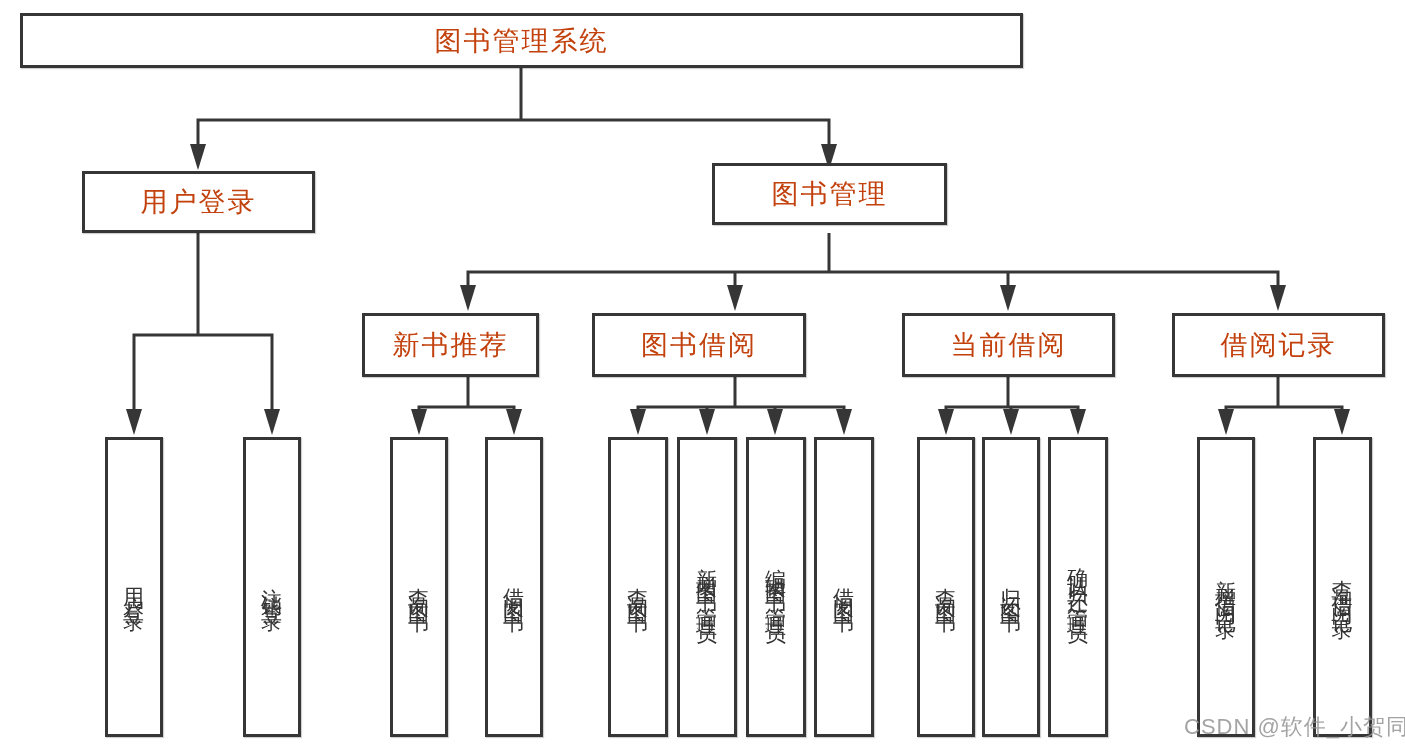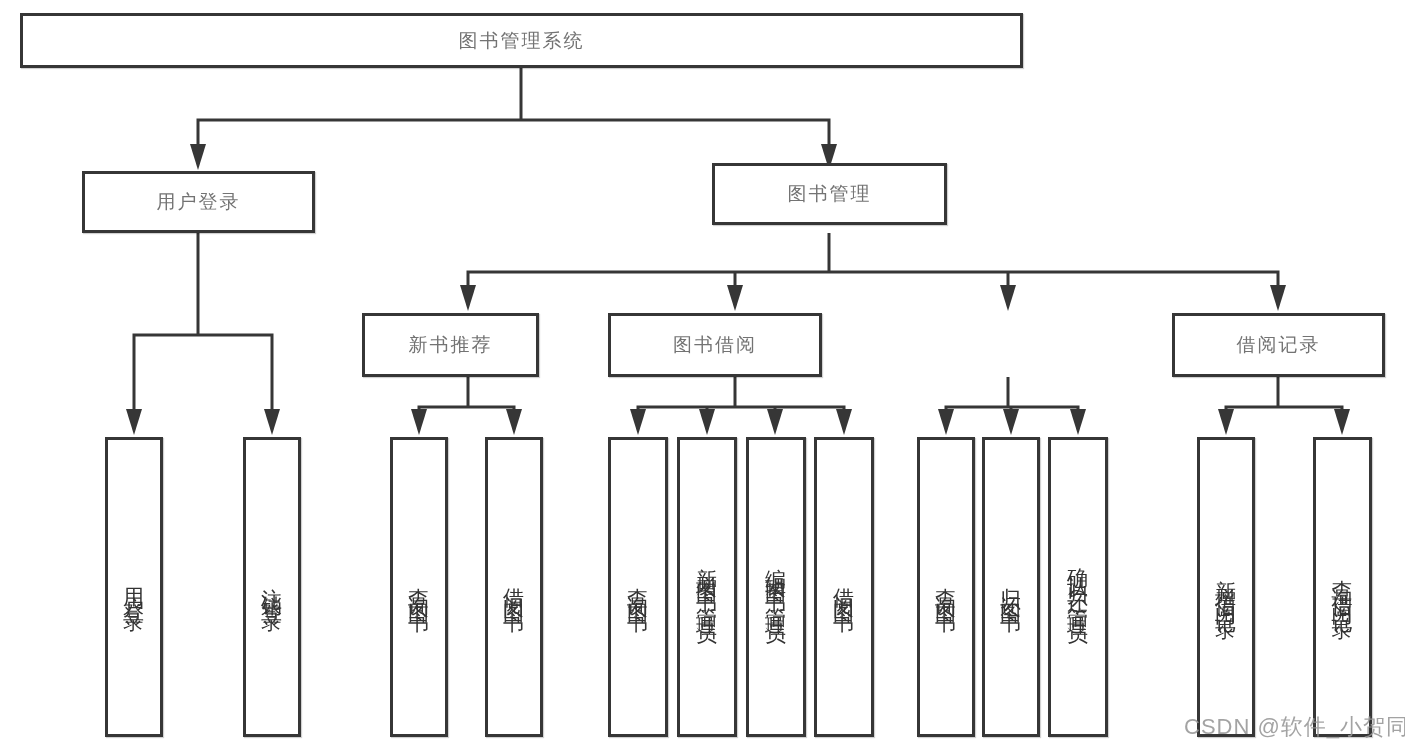--- a/index.html
+++ b/index.html
@@ -16,23 +16,23 @@
   .node{
     position:absolute;
     box-sizing:border-box;
     background:#ffffff;
     border:3px solid #363636;
     display:flex;align-items:center;justify-content:center;
     color:#333333;
     box-shadow:1px 1px 1px rgba(0,0,0,0.18);
   }
   .lbl{
-    font-size:19px;
+    font-size:27px;
     letter-spacing:2px;
-    color:#737373;
+    color:#c2410c;
     white-space:nowrap;
   }
   .lbl-v{
     writing-mode:vertical-lr;
     text-orientation:mixed;
     font-size:21px;
     letter-spacing:8px;
     line-height:1;
     color:#333333;
   }
@@ -107,22 +107,25 @@
   <div class="node" style="left:82px;top:171px;width:233px;height:62px">
     <span class="lbl">用户登录</span>
   </div>
   <div class="node" style="left:712px;top:163px;width:235px;height:62px">
     <span class="lbl">图书管理</span>
   </div>
 
   <div class="node" style="left:362px;top:313px;width:177px;height:64px">
     <span class="lbl">新书推荐</span>
   </div>
-  <div class="node" style="left:608px;top:313px;width:214px;height:64px">
+  <div class="node" style="left:592px;top:313px;width:214px;height:64px">
     <span class="lbl">图书借阅</span>
+  </div>
+  <div class="node" style="left:902px;top:313px;width:213px;height:64px">
+    <span class="lbl">当前借阅</span>
   </div>
   <div class="node" style="left:1172px;top:313px;width:213px;height:64px">
     <span class="lbl">借阅记录</span>
   </div>
 
   <div class="node leaf" style="left:105px;width:58px">
     <span class="lbl-v">用户登录</span>
   </div>
   <div class="node leaf" style="left:243px;width:58px">
     <span class="lbl-v">注销登录</span>

